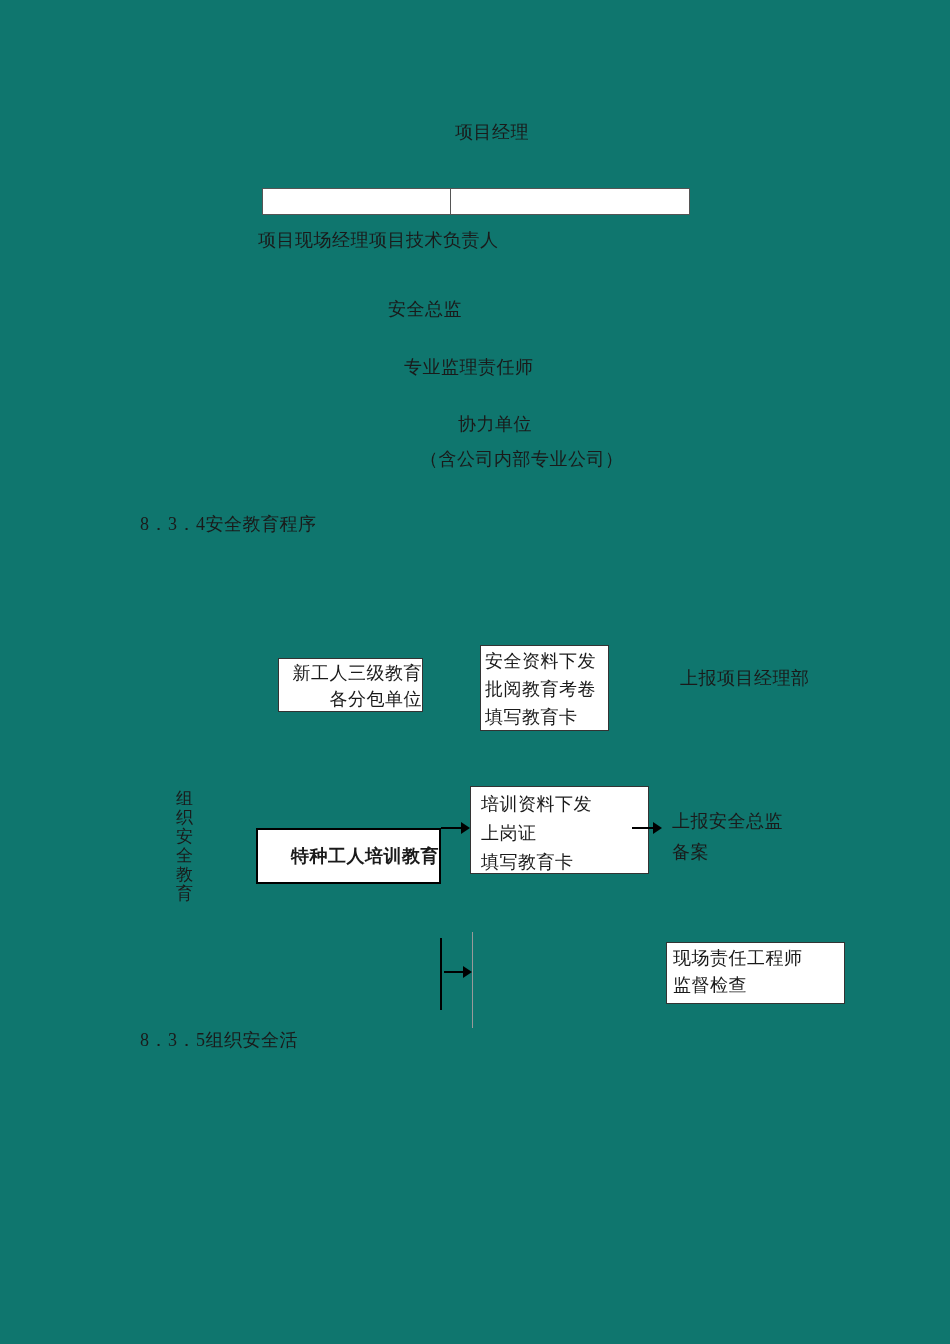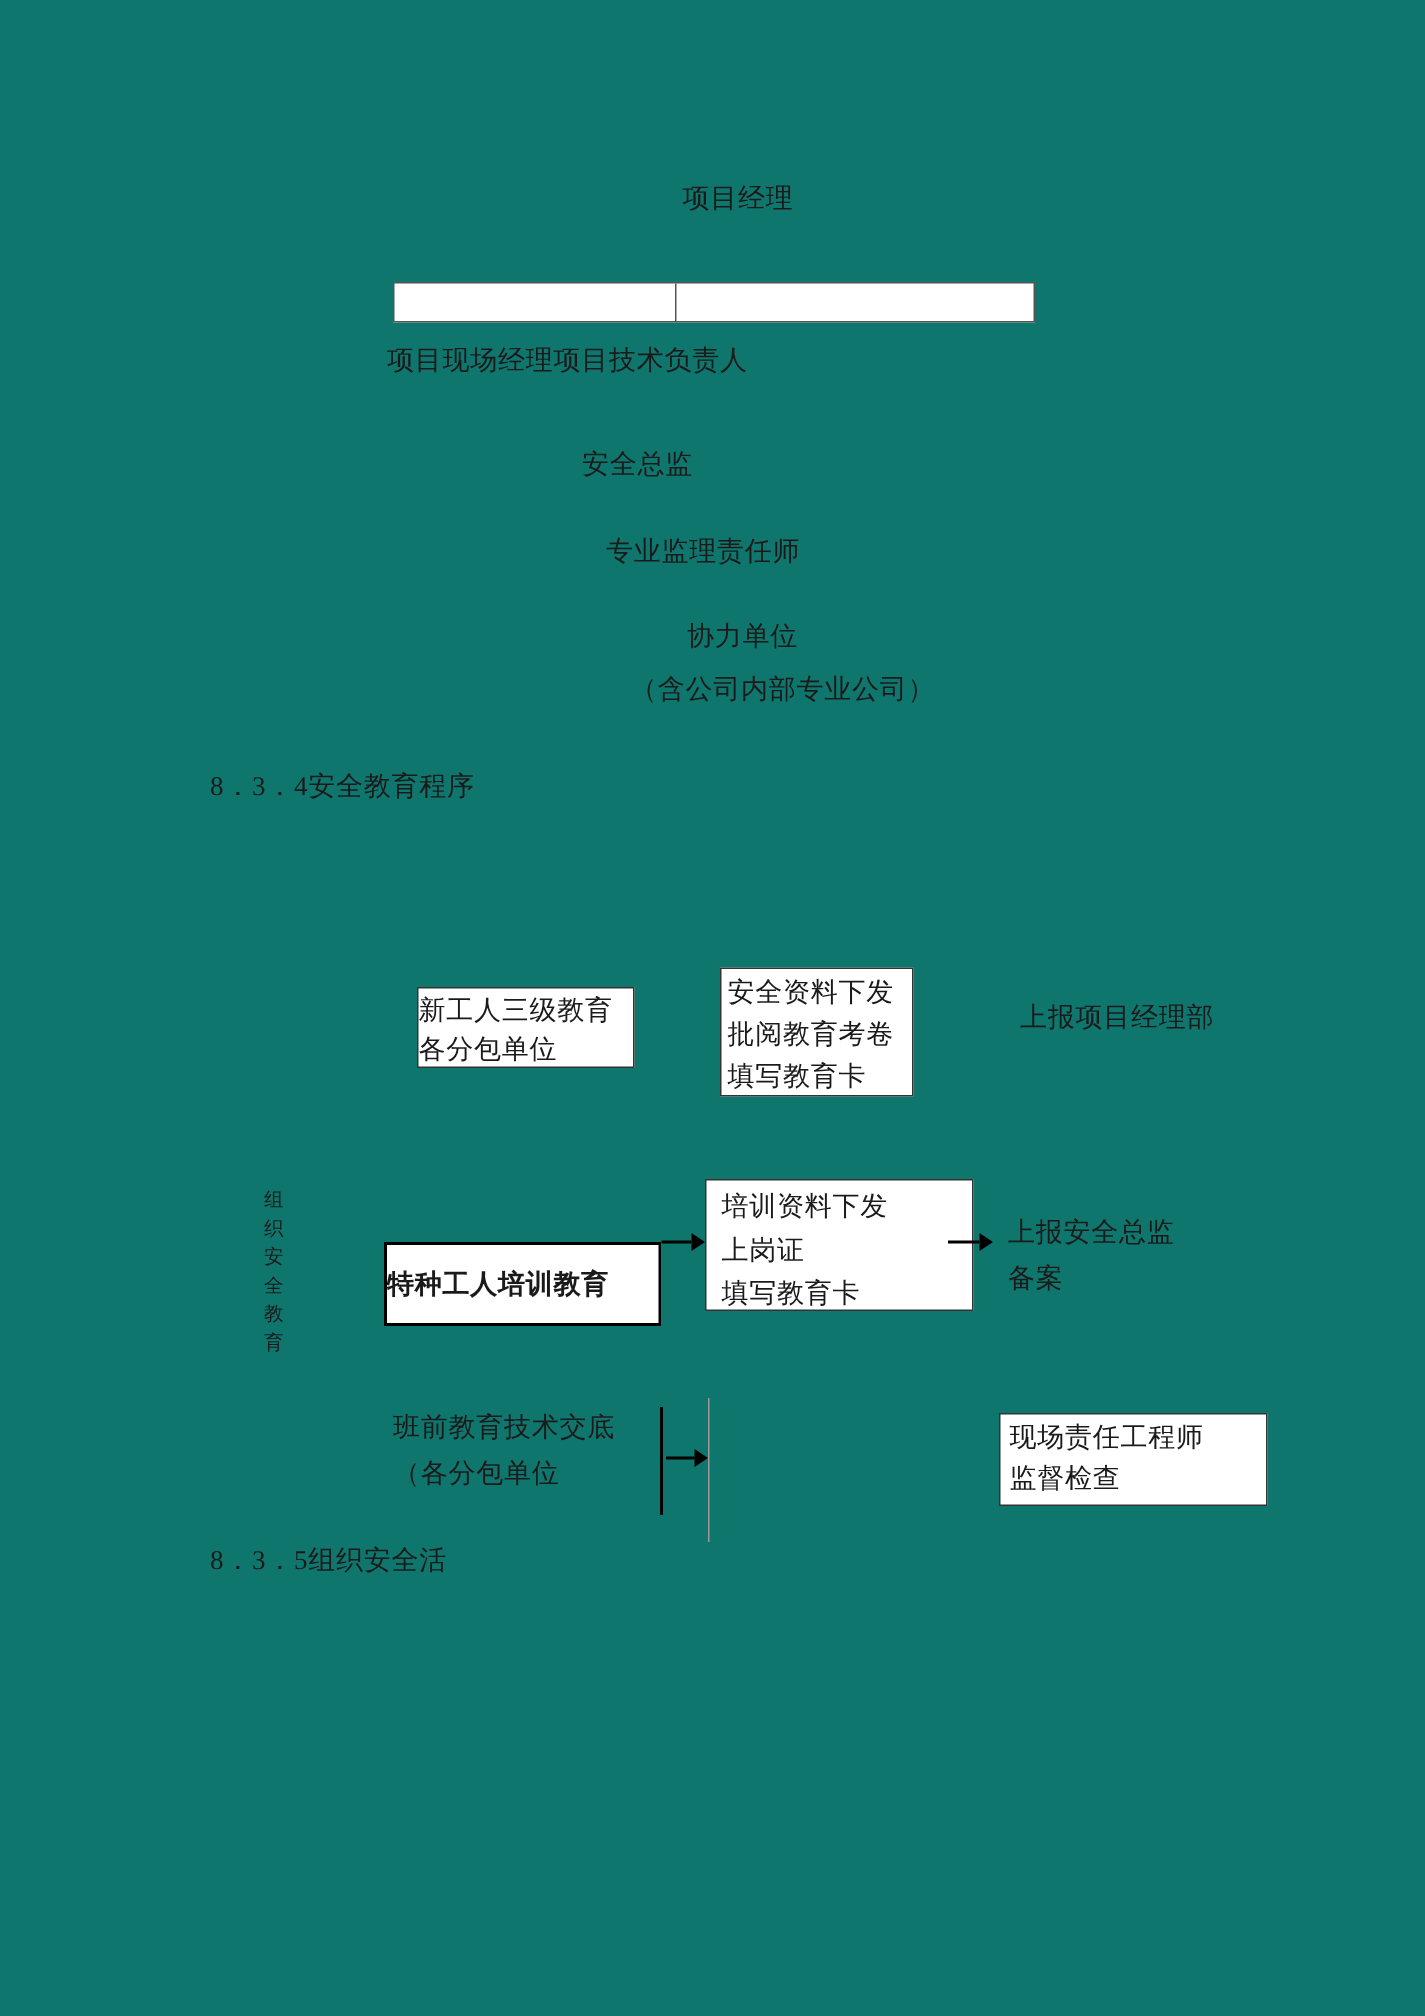--- a/index.html
+++ b/index.html
@@ -15,21 +15,21 @@
     position: relative;
     width: 950px;
     height: 1344px;
     background: #0f766e;
     overflow: hidden;
     font-size: 18px;
     letter-spacing: 0.5px;
   }
   .abs { position: absolute; }
   .pre { white-space: pre-line; }
-  .center { text-align: left; }
+  .center { text-align: right; }
 
   
   .top-table {
     position: absolute;
     left: 262px; top: 188px;
     width: 428px; height: 27px;
     border: 1px solid #555;
     display: flex;
     box-sizing: border-box;
     background: #fff;
@@ -46,22 +46,23 @@
     background: #fff;
   }
   .dbox.thick { border-width: 2px; border-color: #000; }
 
   
   .vlabel {
     position: absolute;
     width: 22px;
     word-break: break-all;
     line-height: 19px;
-    font-size: 13px;
+    font-size: 17px;
     letter-spacing: 0;
+    font-family: Liberation Mono, monospace;
   }
 
   
   .arrow {
     position: absolute;
     height: 14px;
     display: flex;
     align-items: center;
   }
   .arrow-line { flex: 1; height: 0; border-top: 2px solid #000; }
@@ -128,22 +129,20 @@
 填写教育卡</div>
 
   <div class="arrow" style="left:632px; top:821px; width:30px;">
     <div class="arrow-line"></div>
     <div class="arrow-head"></div>
   </div>
 
   <div class="abs pre" style="left:672px; top:806px; line-height:31px;">上报安全总监
 备案</div>
 
-  <div class="abs pre center" style="left:262px; top:936px; width:150px; line-height:31px;">班前教育技术交底
-（各分包单位</div>
 
   <div class="vbar" style="left:440px; top:938px; width:2px; height:72px;"></div>
 
   <div class="arrow" style="left:444px; top:965px; width:28px;">
     <div class="arrow-line"></div>
     <div class="arrow-head"></div>
   </div>
 
   <div class="vline-thin" style="left:472px; top:932px; width:1px; height:96px;"></div>
 

